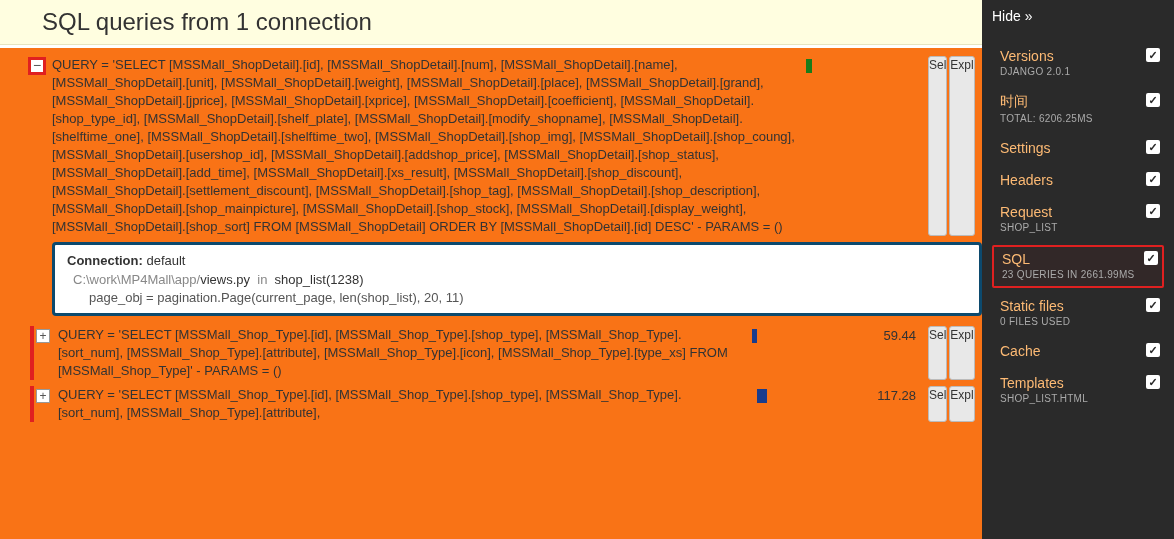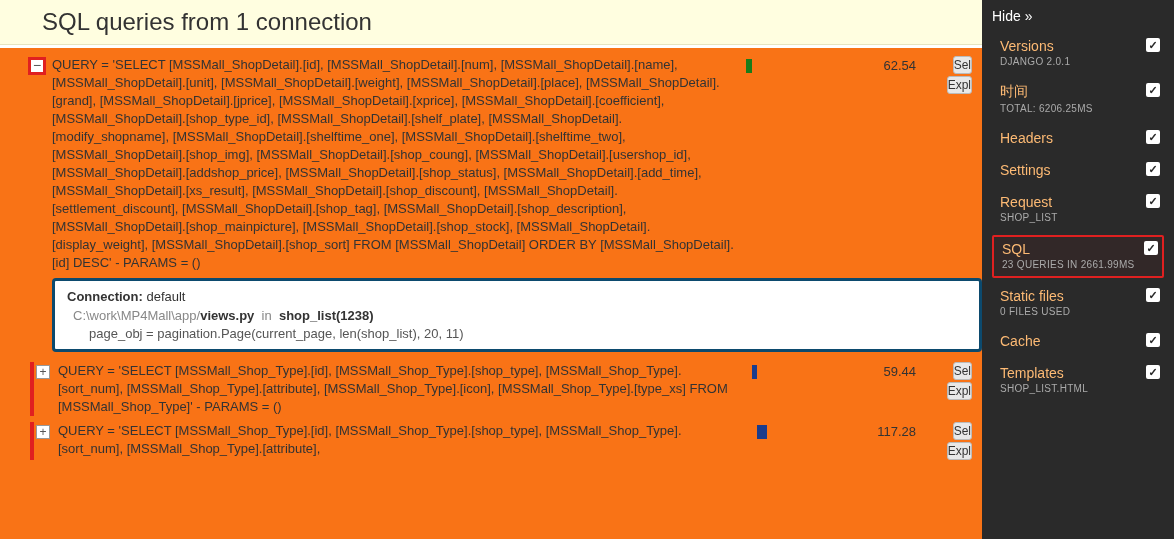--- a/index.html
+++ b/index.html
@@ -10,34 +10,34 @@
 .main-content { position: absolute; top: 48px; left: 0; right: 192px; bottom: 0; overflow-y: auto; background: #f97316; padding: 8px 0 8px 30px; }
 .query-row { display: flex; margin-bottom: 2px; padding-right: 10px; }
 .toggle-box { width: 14px; height: 14px; border: 1px solid #999; background: #fff; margin-top: 3px; margin-right: 8px; flex-shrink: 0; cursor: pointer; }
 .toggle-box.minus::after { content: "−"; display: block; text-align: center; line-height: 10px; font-size: 14px; color: #555; }
 .toggle-box.plus::after { content: "+"; display: block; text-align: center; line-height: 12px; font-size: 12px; color: #555; }
 .query-text { flex: 1; font-size: 13px; line-height: 18px; color: #333; word-break: break-word; padding-right: 10px; }
 .time-bar-col { width: 110px; flex-shrink: 0; position: relative; padding-top: 3px; }
 .time-bar { height: 14px; background: #1a7c1a; display: inline-block; }
 .time-bar.blue { background: #1a3c8c; }
 .time-val { width: 60px; text-align: right; flex-shrink: 0; padding-top: 2px; font-size: 13px; }
-.btn-col { width: 44px; flex-shrink: 0; display: flex; flex-direction: column; gap: 2px; margin-left: 12px; align-items: flex-end; }
+.btn-col { width: 44px; flex-shrink: 0; display: flex; flex-direction: row; gap: 2px; margin-left: 12px; }
 .mini-btn { background: #e8e8e8; border: 1px solid #bbb; border-radius: 3px; font-size: 12px; padding: 1px 0; text-align: center; cursor: pointer; }
 .highlight-red { outline: 3px solid #e02020; outline-offset: -1px; }
 .highlight-red-left { border-left: 4px solid #e02020; }
 .trace-box { margin: 6px 0 10px 22px; border: 3px solid #0c4a6e; border-radius: 4px; padding: 8px 12px; background: #fff; }
 .trace-conn { font-size: 13px; }
 .trace-conn b { font-weight: bold; }
 .trace-path { color: #888; font-size: 13px; margin-top: 4px; margin-left: 6px; }
-.trace-path b { color: #333; font-weight: bold; }
+.trace-path b { color: #333; font-weight: normal; }
 .trace-code { color: #555; font-size: 13px; margin-top: 3px; margin-left: 22px; }
 
 .sidebar { position: absolute; right: 0; top: 0; width: 192px; height: 539px; background: #2a2a2a; color: #eee; font-size: 13px; overflow: hidden; }
 .sidebar-inner { position: relative; padding: 8px 10px; }
-.hide-link { color: #fff; margin-bottom: 10px; display: block; cursor: pointer; font-size: 14px; }
+.hide-link { color: #fff; margin-bottom: 20px; display: block; cursor: pointer; font-size: 14px; }
 .panel-item { margin-bottom: 6px; position: relative; padding: 4px 4px 6px 8px; border-radius: 2px; }
 .panel-item.sql-active { border: 2px solid #e02020; background: rgba(255,0,0,0.04); }
 .panel-title { font-size: 14px; color: #fdba74; }
 .panel-sub { font-size: 10px; color: #aaa; text-transform: uppercase; letter-spacing: 0.3px; margin-top: 2px; }
 .check { position: absolute; right: 4px; top: 4px; width: 14px; height: 14px; background: #fff; border-radius: 2px; display: flex; align-items: center; justify-content: center; }
 .check::after { content: "✓"; color: #2a2a2a; font-size: 11px; font-weight: bold; }
 </style>
 </head>
 <body>
 
@@ -47,21 +47,20 @@
 </div>
 
 <div class="main-content">
 
   <div class="query-row">
     <div class="toggle-box minus highlight-red"></div>
     <div class="query-text">QUERY = 'SELECT [MSSMall_ShopDetail].[id], [MSSMall_ShopDetail].[num], [MSSMall_ShopDetail].[name], [MSSMall_ShopDetail].[unit], [MSSMall_ShopDetail].[weight], [MSSMall_ShopDetail].[place], [MSSMall_ShopDetail].[grand], [MSSMall_ShopDetail].[jprice], [MSSMall_ShopDetail].[xprice], [MSSMall_ShopDetail].[coefficient], [MSSMall_ShopDetail].[shop_type_id], [MSSMall_ShopDetail].[shelf_plate], [MSSMall_ShopDetail].[modify_shopname], [MSSMall_ShopDetail].[shelftime_one], [MSSMall_ShopDetail].[shelftime_two], [MSSMall_ShopDetail].[shop_img], [MSSMall_ShopDetail].[shop_coung], [MSSMall_ShopDetail].[usershop_id], [MSSMall_ShopDetail].[addshop_price], [MSSMall_ShopDetail].[shop_status], [MSSMall_ShopDetail].[add_time], [MSSMall_ShopDetail].[xs_result], [MSSMall_ShopDetail].[shop_discount], [MSSMall_ShopDetail].[settlement_discount], [MSSMall_ShopDetail].[shop_tag], [MSSMall_ShopDetail].[shop_description], [MSSMall_ShopDetail].[shop_mainpicture], [MSSMall_ShopDetail].[shop_stock], [MSSMall_ShopDetail].[display_weight], [MSSMall_ShopDetail].[shop_sort] FROM [MSSMall_ShopDetail] ORDER BY [MSSMall_ShopDetail].[id] DESC' - PARAMS = ()</div>
     <div class="time-bar-col">
       <span class="time-bar" style="width:6px"></span>
     </div>
-    <div class="time-val">62.54</div>
     <div class="btn-col">
       <div class="mini-btn">Sel</div>
       <div class="mini-btn">Expl</div>
     </div>
   </div>
 
   <div class="trace-box">
     <div class="trace-conn">
       <b>Connection:</b>
       <span>default</span>
@@ -113,26 +112,26 @@
     </div>
 
     <div class="panel-item">
       <div class="check"></div>
       <div class="panel-title">时间</div>
       <div class="panel-sub">Total: 6206.25ms</div>
     </div>
 
     <div class="panel-item">
       <div class="check"></div>
-      <div class="panel-title">Headers</div>
+      <div class="panel-title">Settings</div>
     </div>
 
     <div class="panel-item">
       <div class="check"></div>
-      <div class="panel-title">Settings</div>
+      <div class="panel-title">Headers</div>
     </div>
 
     <div class="panel-item">
       <div class="check"></div>
       <div class="panel-title">Request</div>
       <div class="panel-sub">shop_list</div>
     </div>
 
     <div class="panel-item sql-active">
       <div class="check"></div>

